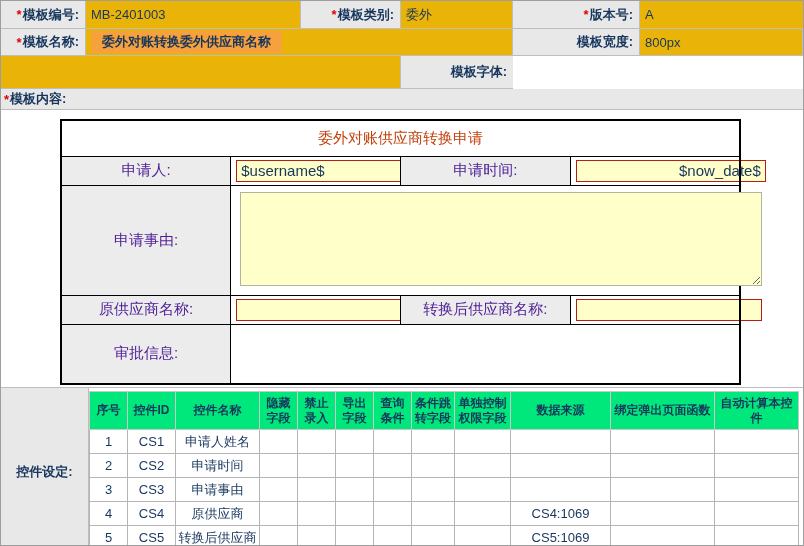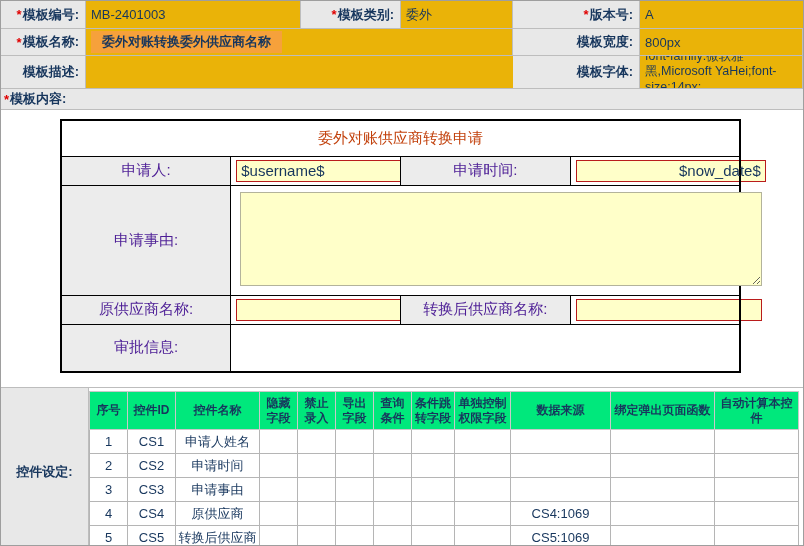--- a/index.html
+++ b/index.html
@@ -72,21 +72,21 @@
     background:#fff;
   }
   .pv-lbl {
     background:#ececec;
     text-align:center;
     color:#4c1d95;
   }
   .pv-val { background:#fff; padding:2px 5px; }
   .row-s td { height:29px; }
   .row-reason td { height:104px; }
-  .row-appr td { height:48px; }
+  .row-appr td { height:60px; }
   input.yellow {
     background:#ffffc9;
     border:1px solid #b91c1c;
     height:22px;
     font-size:15px;
     color:#17365d;
     font-family:inherit;
     padding:0 4px;
     display:block;
   }
@@ -185,31 +185,25 @@
     <div class="mval span3">
         <span class="hl">委外对账转换委外供应商名称</span>
       </div>
     <div class="mlbl">
         <span>模板宽度:</span>
       </div>
     <div class="mval">
         <span>800px</span>
       </div>
 
-    <div class="mlbl">
-        <span>模板描述:</span>
-      </div>
     <div class="mval span3">
         <span></span>
       </div>
     <div class="mlbl">
         <span>模板字体:</span>
-      </div>
-    <div class="mval fontval">
-        <span>font-family:微软雅黑,Microsoft YaHei;font-size:14px;</span>
       </div>
   </div>
 
   <div class="content-band">
     <span class="req">*</span>
       <span>模板内容:</span>
   </div>
 
   <div class="content-area">
     <table class="preview">

